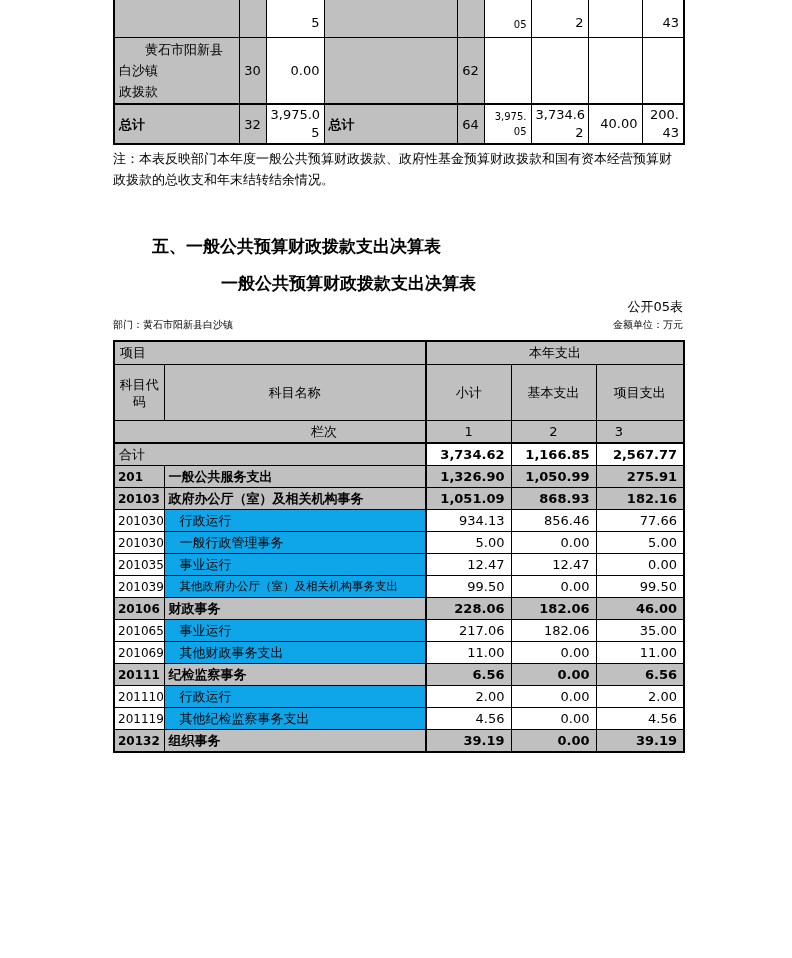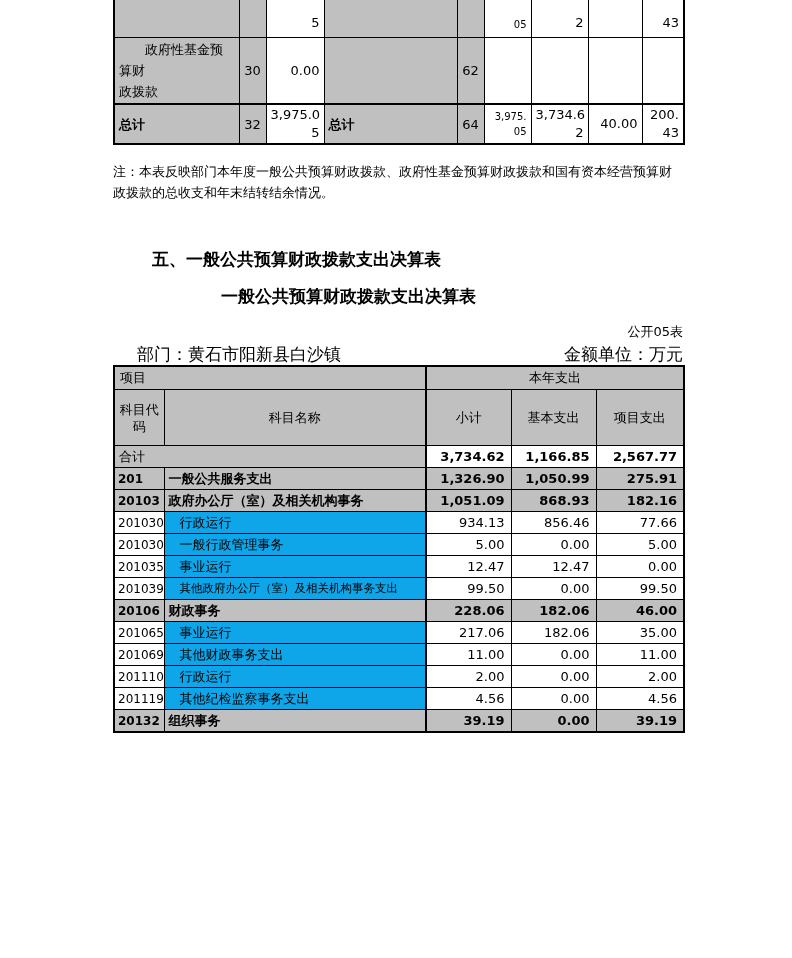--- a/index.html
+++ b/index.html
@@ -19,27 +19,27 @@
   .t1 tr.total-row td { border-top:2px solid #000; }
   .gray { background:#C0C0C0; }
   .lbl { text-align:left; white-space:pre-line; line-height:21px; }
   .lbl.ind { text-indent:26px; }
   .lbl.b { font-weight:bold; }
   .ctr { text-align:center; }
   .num { text-align:right; white-space:pre-line; line-height:18px; font-variant-numeric:tabular-nums; }
   .num.small { font-size:10px; line-height:15px; }
 
   
-  .note { margin-top:16px; width:566px; font-size:13px; line-height:21px; white-space:pre-line; }
+  .note { margin-top:3px; width:566px; font-size:13px; line-height:21px; white-space:pre-line; }
 
   
   .heading { margin:45px 0 0 39px; font-size:17px; font-weight:bold; white-space:nowrap; }
   .subtitle { margin:14px 0 0 108px; font-size:17px; font-weight:bold; white-space:nowrap; }
-  .tableno { margin-top:15px; text-align:right; font-size:13px; height:17px; }
-  .metarow { margin-top:3px; font-size:17px; height:18px; position:relative;margin-left:24px; }
+  .tableno { margin-top:3px; text-align:right; font-size:13px; height:17px; }
+  .metarow { margin-top:3px; font-size:10px; height:18px; position:relative; }
   .metarow .right { position:absolute; right:0; top:0; }
 
   
   .t2 { margin-top:4px; border:2px solid #000; font-size:13px; }
   .t2 td { border:1px solid #000; padding:0 4px; vertical-align:middle; }
   .t2 .hrow1 td { height:22px; }
   .t2 .hrow2 td { height:55px; text-align:center; white-space:pre-line; line-height:17px; }
   .t2 .lanci td { height:21px; border-bottom:2px solid #000; }
   .t2 tbody td { height:21px; white-space:nowrap; }
   .t2 .bl2 { border-left:2px solid #000; }
@@ -79,21 +79,21 @@
             <td class="gray ctr"></td>
             <td class="num">5</td>
             <td class="gray lbl"></td>
             <td class="gray ctr"></td>
             <td class="num small">05</td>
             <td class="num">2</td>
             <td class="num"></td>
             <td class="num">43</td>
           </tr>
           <tr>
-            <td class="gray lbl ind">政府性基金预算财
+            <td class="gray lbl ind">黄石市阳新县白沙镇
 政拨款</td>
             <td class="gray ctr">30</td>
             <td class="num">0.00</td>
             <td class="gray lbl"></td>
             <td class="gray ctr">62</td>
             <td class="num"></td>
             <td class="num"></td>
             <td class="num"></td>
             <td class="num"></td>
           </tr>
@@ -140,20 +140,26 @@
           <td colspan="3" class="gray c bl2">本年支出</td>
         </tr>
         <tr class="hrow2">
           <td class="gray">科目代
 码</td>
           <td class="gray">科目名称</td>
           <td class="gray bl2">小计</td>
           <td class="gray">基本支出</td>
           <td class="gray">项目支出</td>
         </tr>
+        <tr class="lanci">
+          <td colspan="2" class="gray lanci-label">栏次</td>
+          <td class="gray c bl2">1</td>
+          <td class="gray c">2</td>
+          <td class="gray c shift">3</td>
+        </tr>
       </tbody>
       <tbody id="t2-body">
           <tr>
             <td class="gray name" colspan="2">合计</td>
             <td class="amt b bl2">3,734.62</td>
             <td class="amt b">1,166.85</td>
             <td class="amt b">2,567.77</td>
           </tr>
           <tr>
             <td class="gray code b">201</td>
@@ -212,20 +218,27 @@
             <td class="amt">35.00</td>
           </tr>
           <tr>
             <td class="code">2010699</td>
             <td class="cyan name ind">其他财政事务支出</td>
             <td class="amt bl2">11.00</td>
             <td class="amt">0.00</td>
             <td class="amt">11.00</td>
           </tr>
           <tr>
+            <td class="gray code b">20111</td>
+            <td class="gray name b">纪检监察事务</td>
+            <td class="gray amt b bl2">6.56</td>
+            <td class="gray amt b">0.00</td>
+            <td class="gray amt b">6.56</td>
+          </tr>
+          <tr>
             <td class="code">2011101</td>
             <td class="cyan name ind">行政运行</td>
             <td class="amt bl2">2.00</td>
             <td class="amt">0.00</td>
             <td class="amt">2.00</td>
           </tr>
           <tr>
             <td class="code">2011199</td>
             <td class="cyan name ind">其他纪检监察事务支出</td>
             <td class="amt bl2">4.56</td>

